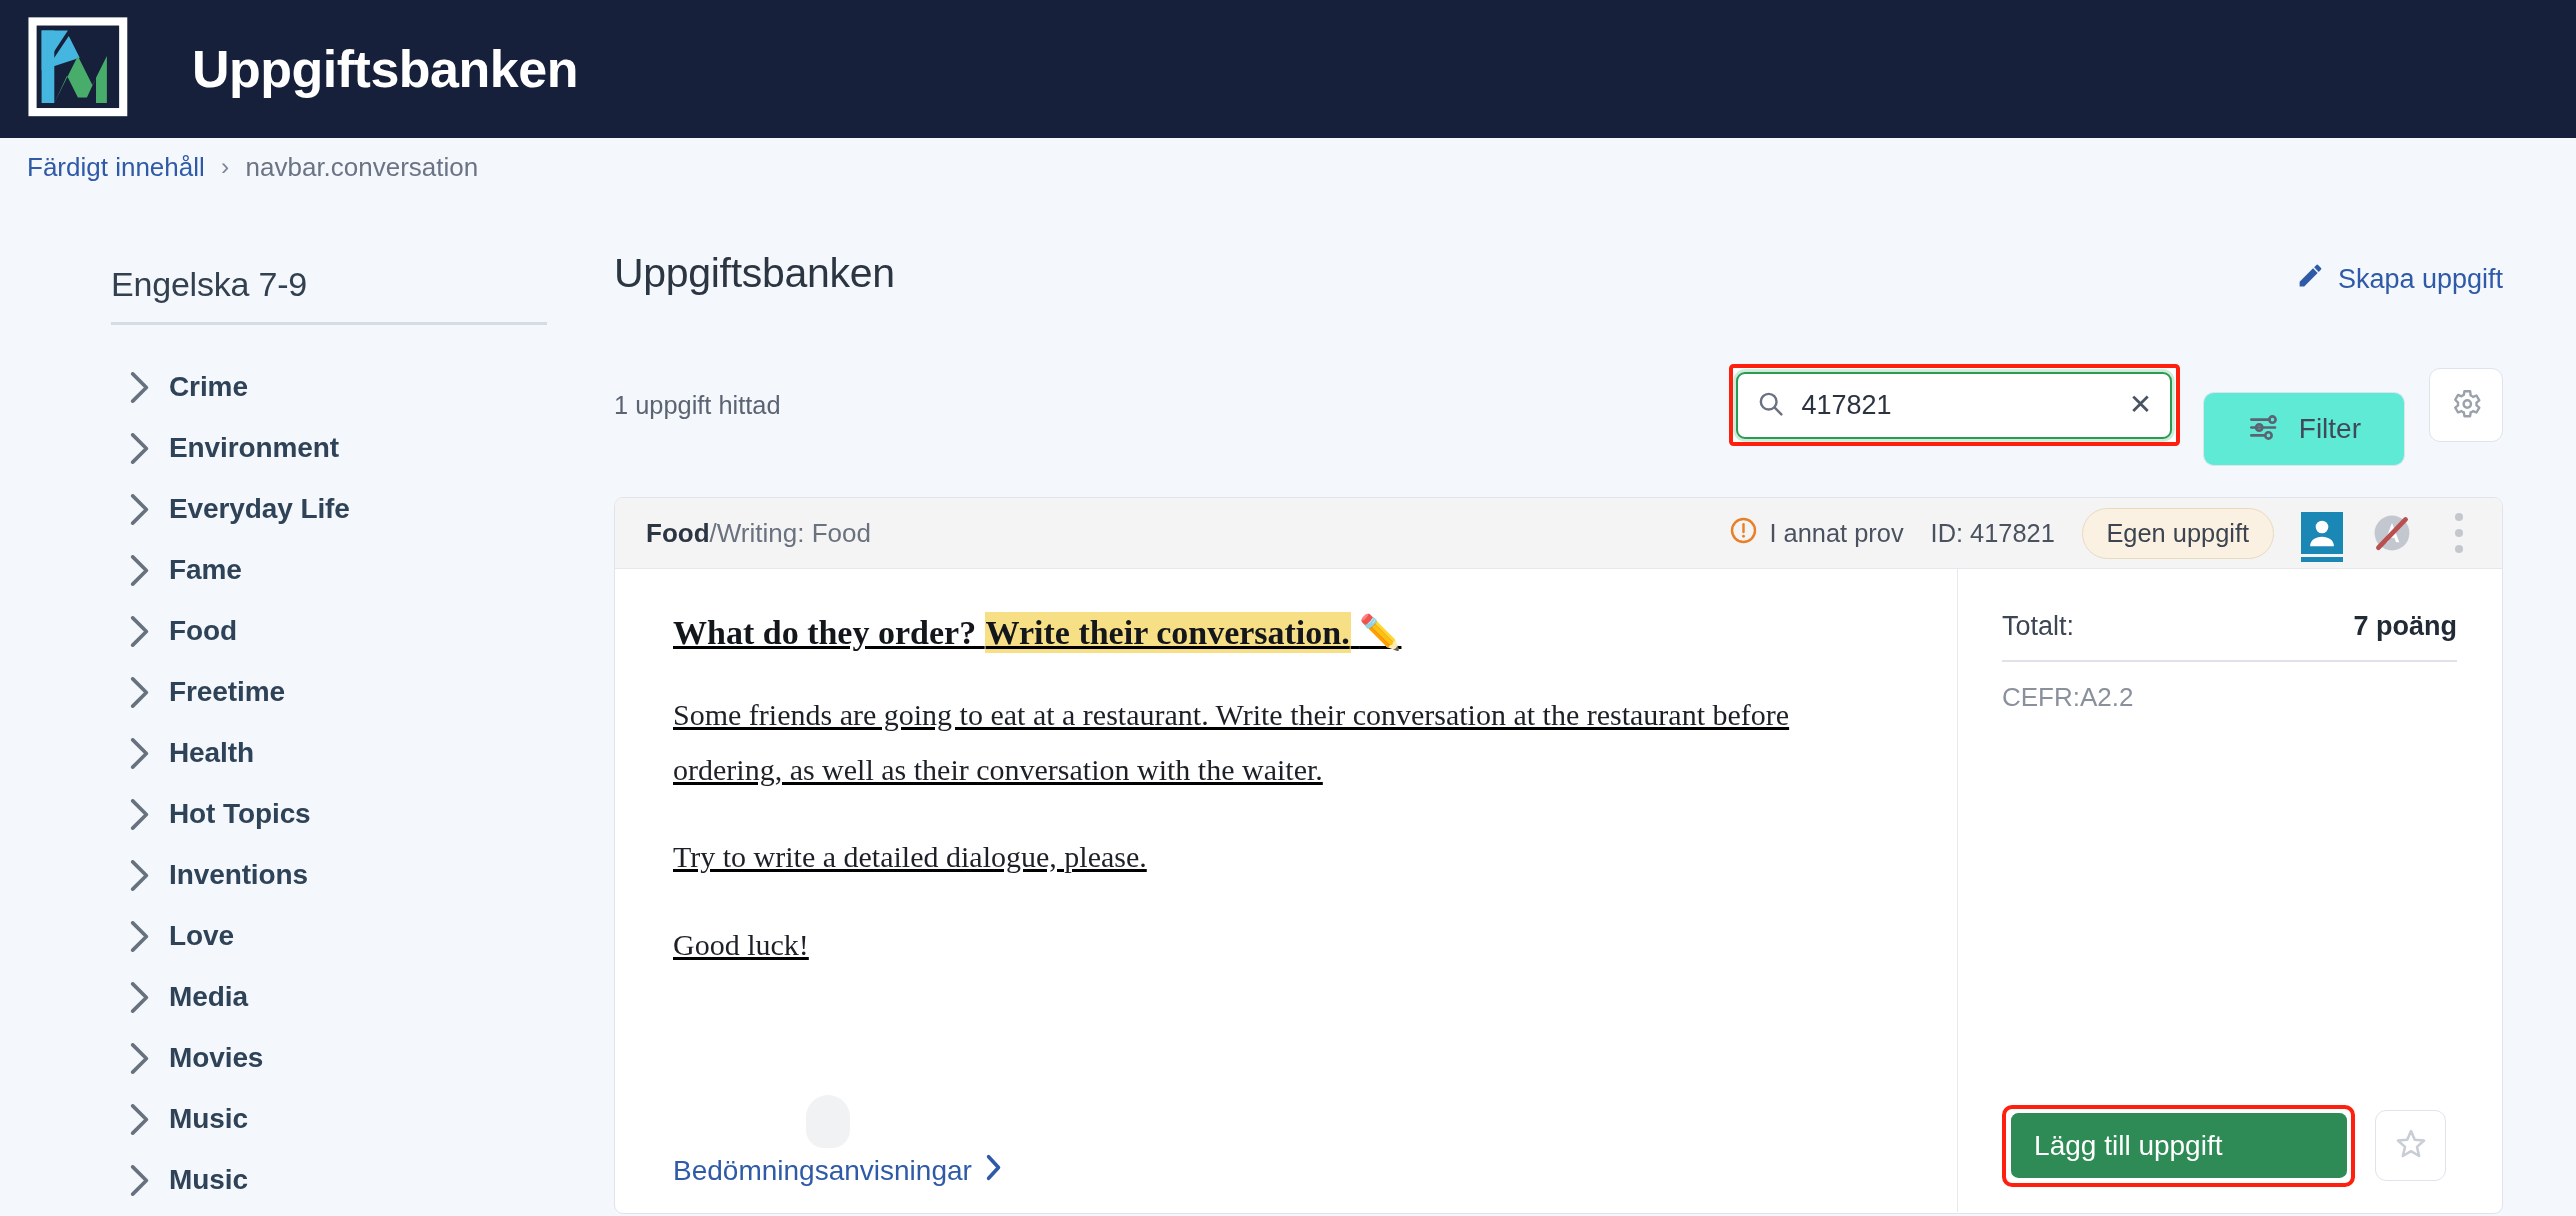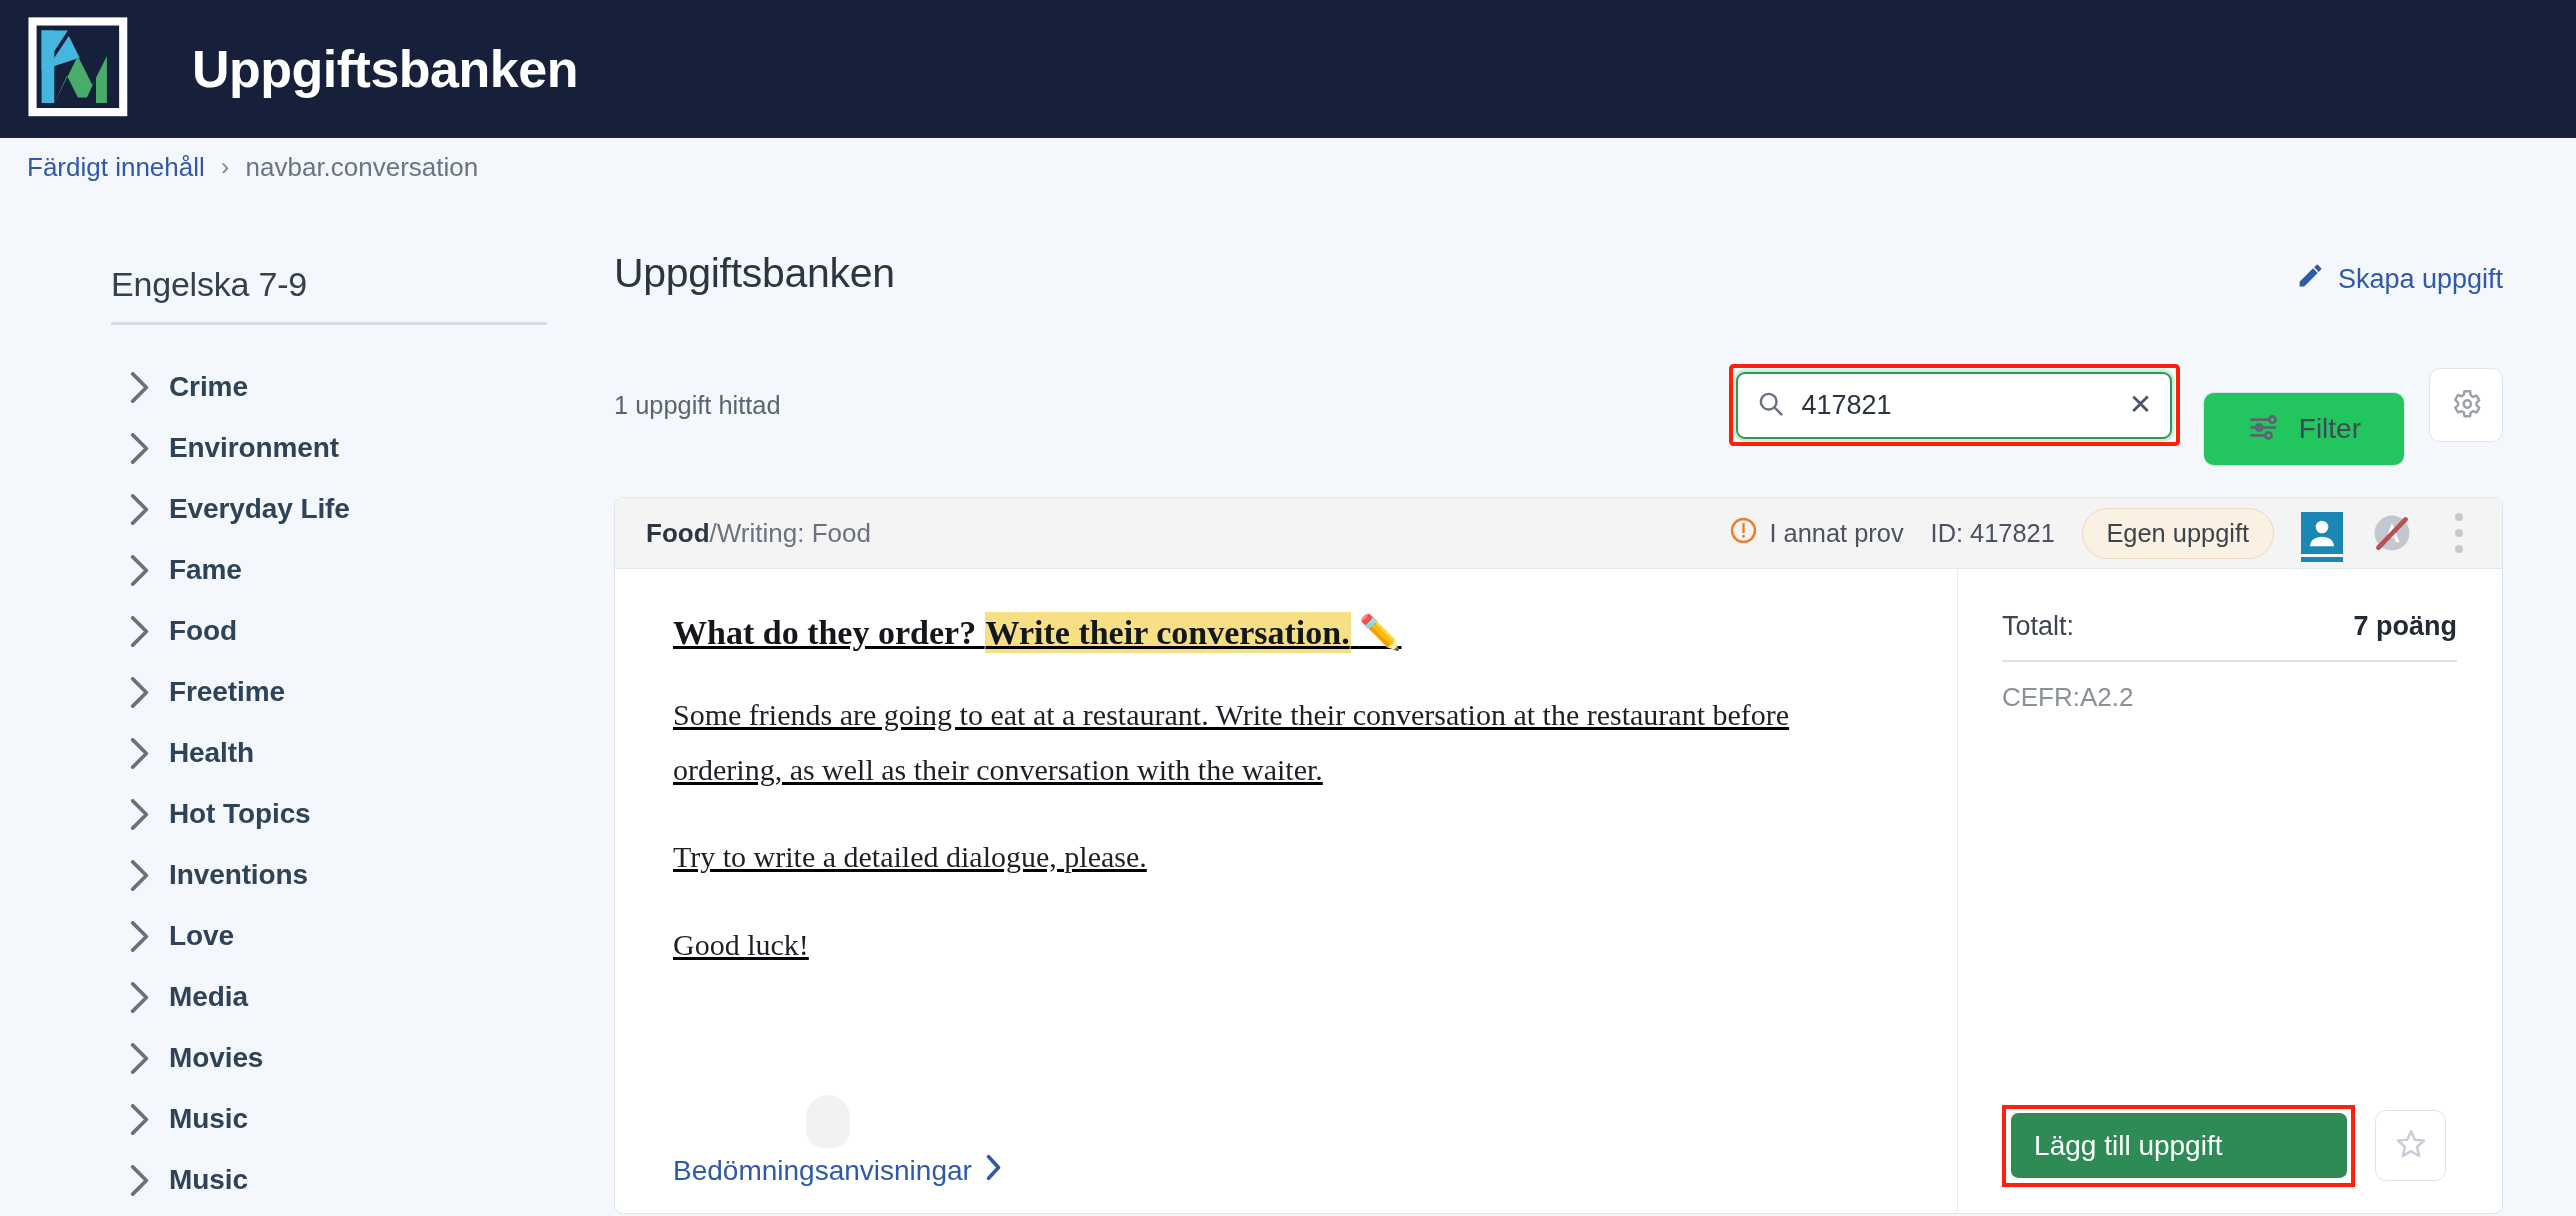--- a/index.html
+++ b/index.html
@@ -59,21 +59,21 @@
   .search-highlight { border: 4.5px solid #ff1f0f; border-radius: 4.5px; padding: 3.6px; background: #ffffff; }
   .search-box {
     width: 436px; height: 67px; border: 2.7px solid #2d9a54; border-radius: 9px;
     background: #fff; display: flex; align-items: center; padding: 0 18px; gap: 16.3px;
     box-shadow: 0 0 0 2.7px rgba(73,190,116,0.28);
   }
   .search-value { flex: 1 1 auto; font-size: 27px; color: #2b3340; }
   .clear-x { color: #4a5360; font-size: 28px; cursor: pointer; line-height: 1; }
 
   .filter-btn {
-    height: 74px; min-width: 202px; border: 1.8px solid #dfe4ec; border-radius: 11px; background: #22c55e;
+    height: 74px; min-width: 202px; border: 1.8px solid #dfe4ec; border-radius: 11px; background: #5eead4;
     display: flex; align-items: center; justify-content: center; gap: 18px; cursor: pointer; margin-top: 48px;
   }
   .filter-label { font-size: 28px; color: #40495a; }
   .gear-btn {
     width: 74px; height: 74px; border: 1.8px solid #dfe4ec; border-radius: 11px; background: #fff;
     display: flex; align-items: center; justify-content: center; cursor: pointer;
   }
 
   
   .card {
@@ -119,21 +119,21 @@
   }
 
   .q-meta { width: 545px; flex: 0 0 545px; border-left: 1.8px solid #e6e9ee; padding: 42px 45px 0 44px; position: relative; }
   .meta-row { display: flex; align-items: baseline; justify-content: space-between; }
   .meta-label { font-size: 27px; color: #3e4654; }
   .meta-value { font-size: 27px; color: #222a36; font-weight: 700; }
   .meta-rule { height: 1.8px; background: #dfe3e9; margin-top: 18px; }
   .meta-sub { font-size: 26px; color: #8a919c; margin-top: 20px; }
 
   .meta-actions { position: absolute; left: 44px; bottom: 25.4px; display: flex; align-items: center; gap: 20px; }
-  .add-highlight { border: 4.5px solid #ff1f0f; border-radius: 0; padding: 4.5px; background: #fff; }
+  .add-highlight { border: 4.5px solid #ff1f0f; border-radius: 10px; padding: 4.5px; background: #fff; }
   .add-btn {
     width: 336px; height: 65px; background: #2f8b56; border-radius: 7.3px; color: #fff;
     font-size: 28px; display: flex; align-items: center; padding-left: 23.6px; cursor: pointer;
     border: none;
   }
   .star-btn {
     width: 71px; height: 71px; border: 1.8px solid #e0e4ea; border-radius: 11px; background: #fff;
     display: flex; align-items: center; justify-content: center; cursor: pointer;
   }
 </style>

